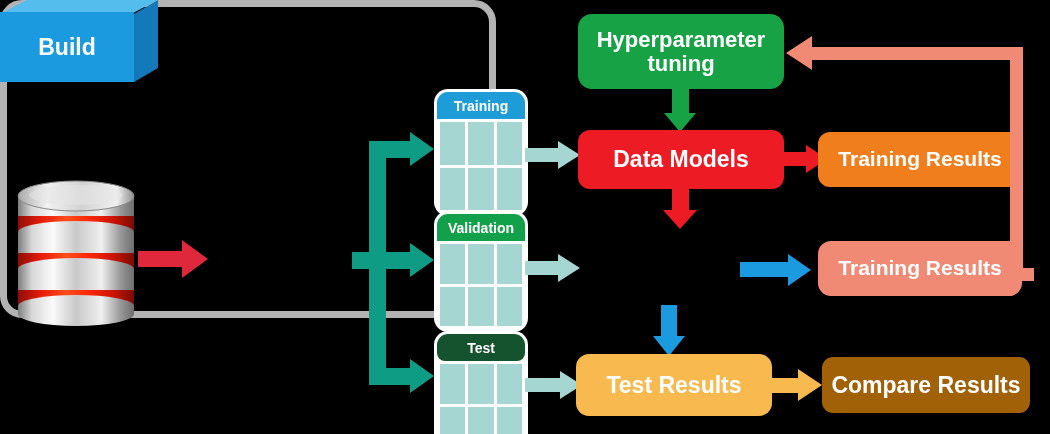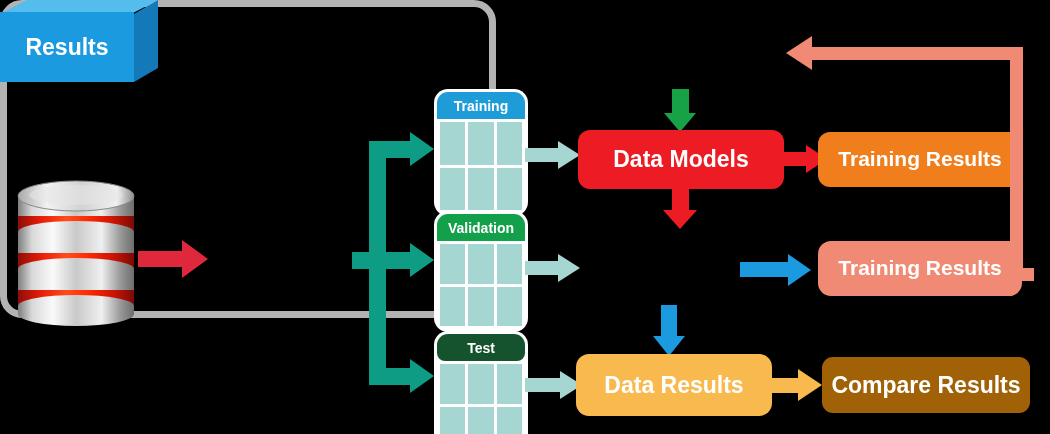--- a/index.html
+++ b/index.html
@@ -252,39 +252,42 @@
 
   <div class="bar ltl abs" style="left:525px;top:148px;width:40px;height:14px;"></div>
   <div class="tri tri-ltl-r abs" style="left:558px;top:141px;"></div>
 
   <div class="bar ltl abs" style="left:525px;top:261px;width:40px;height:14px;"></div>
   <div class="tri tri-ltl-r abs" style="left:558px;top:254px;"></div>
 
   <div class="bar ltl abs" style="left:525px;top:378px;width:42px;height:14px;"></div>
   <div class="tri tri-ltl-r abs" style="left:560px;top:371px;"></div>
 
+  <div id="hyperparameter-tuning" class="node">
+    <span>Hyperparameter tuning</span>
+  </div>
 
   <div class="bar grn abs" style="left:672px;top:89px;width:17px;height:30px;"></div>
   <div class="tri tri-grn-d abs" style="left:664px;top:113px;"></div>
 
   <div id="build-models" class="node">
     <span>Data Models</span>
   </div>
 
   <div class="bar red abs" style="left:784px;top:152px;width:28px;height:14px;"></div>
   <div class="tri tri-red-r abs" style="left:806px;top:145px;"></div>
 
   <div class="bar red abs" style="left:672px;top:189px;width:17px;height:26px;"></div>
   <div class="tri tri-red-d abs" style="left:663px;top:210px;"></div>
 
   <div id="models">
     <div class="top"></div>
     <div class="side"></div>
     <div class="front">
-      <span>Results</span>
+      <span>Build</span>
     </div>
   </div>
 
   <div class="bar blu abs" style="left:740px;top:262px;width:52px;height:15px;"></div>
   <div class="tri tri-blu-r abs" style="left:788px;top:254px;"></div>
 
   <div class="bar blu abs" style="left:661px;top:305px;width:16px;height:38px;"></div>
   <div class="tri tri-blu-d abs" style="left:653px;top:336px;"></div>
 
   <div id="training-results-1" class="node">
@@ -294,21 +297,21 @@
   <div id="training-results-2" class="node">
     <span>Training Results</span>
   </div>
 
   <div class="bar sal abs" style="left:1010px;top:268px;width:24px;height:13px;"></div>
   <div class="bar sal abs" style="left:1010px;top:47px;width:13px;height:228px;"></div>
   <div class="bar sal abs" style="left:812px;top:47px;width:210px;height:13px;"></div>
   <div class="tri tri-sal-l abs" style="left:786px;top:36px;"></div>
 
   <div id="test-results" class="node">
-    <span>Data Results</span>
+    <span>Test Results</span>
   </div>
 
   <div class="bar org abs" style="left:772px;top:378px;width:32px;height:15px;"></div>
   <div class="tri tri-org-r abs" style="left:798px;top:369px;"></div>
 
   <div id="compare-results" class="node">
     <span>Compare Results</span>
   </div>
 
 </div>

